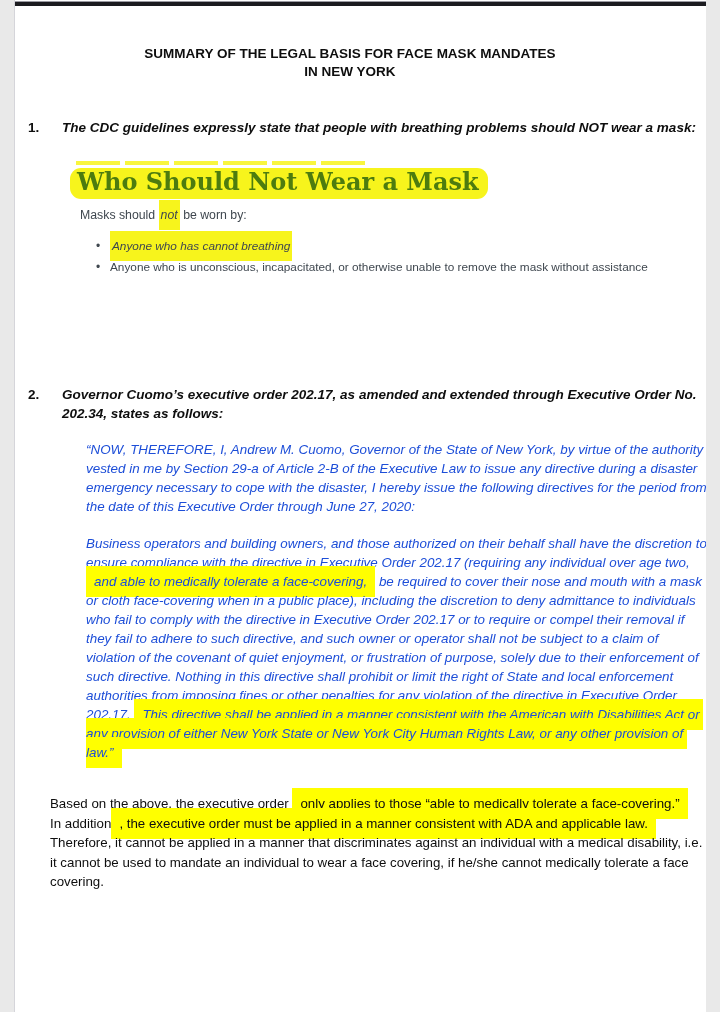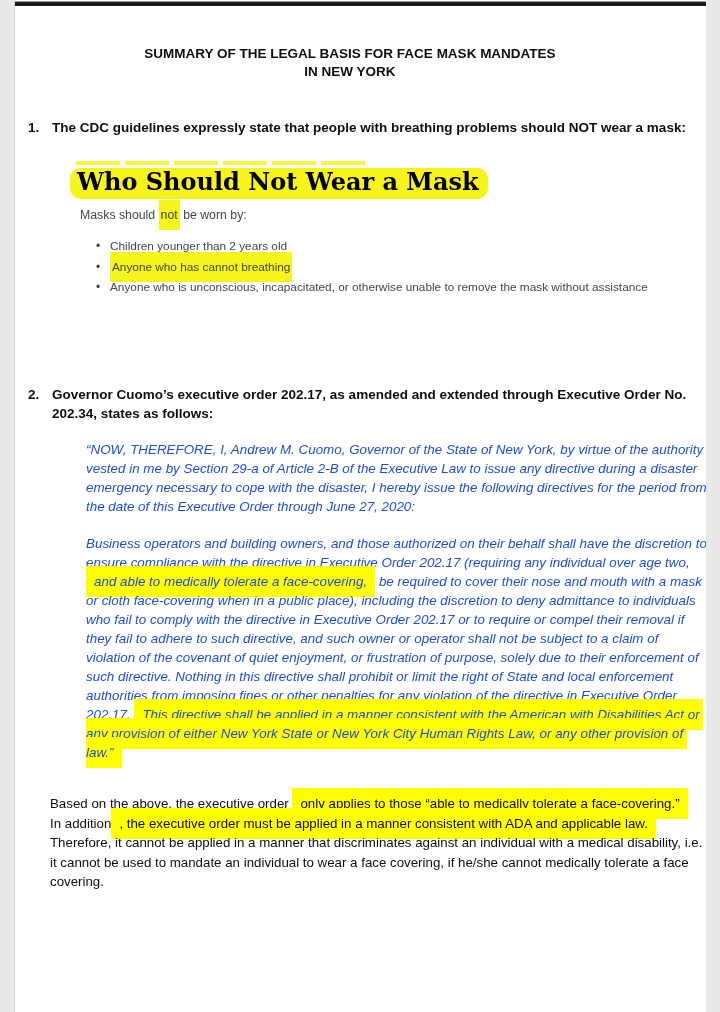--- a/index.html
+++ b/index.html
@@ -19,49 +19,49 @@
   .border-left{
     position:absolute;left:0;top:0;width:1px;height:1012px;
     background:#d5d5da;
   }
   .doc-title{
     position:absolute;left:0;top:45px;width:672px;
     text-align:center;font-weight:bold;font-size:13.5px;line-height:18px;
   }
   .num-item{position:absolute;font-weight:bold;font-size:13.5px;line-height:18.5px;}
   .num-item .num{position:absolute;left:14px;top:0;}
-  .num-item .txt{margin-left:38px;}
+  .num-item .txt{margin-left:48px;font-style:italic;}
   #item1{top:119px;left:0;width:700px;}
   #item2{top:386px;left:0;width:700px;}
   #item2 .txt{width:655px;}
 
   
   .cdc{position:absolute;left:62px;top:161px;width:600px;color:#3f474f;}
   .cdc-artifact{
     position:absolute;left:0;top:0;width:292px;height:4px;
     background:repeating-linear-gradient(90deg,
       var(--cdc-highlight,#f7f41c) 0 44px, #ffffff 44px 49px);
     opacity:.85;
   }
   .cdc-heading-row{margin:7px 0 0 -6px;}
   .cdc-head-hl{
     display:inline-block;
     background:var(--cdc-highlight,#f7f41c);
-    color:#000000;
+    color:#4d7c0f;
     font-family:"DejaVu Serif", serif;
     font-weight:600;
     font-size:24px;line-height:26px;
     padding:1px 9px 4px 7px;
     border-radius:11px;
   }
   .cdc-intro{margin:9px 0 0 4px;font-size:12.3px;line-height:15px;white-space:pre-wrap;}
   .cdc ul{list-style:none;margin:17px 0 0 0;padding:0;font-size:11.8px;line-height:13px;}
   .cdc li{position:relative;padding-left:34px;margin-bottom:7.5px;}
   .cdc li::before{content:"•";position:absolute;left:20px;top:0;font-size:12px;}
-  .cdc mark{background:var(--cdc-highlight,#f7f41c);color:inherit;padding:8px 2px;}
+  .cdc mark{background:var(--cdc-highlight,#f7f41c);color:inherit;padding:8px 2px;font-style:italic;}
 
   .see-line{position:absolute;left:36px;top:329px;font-size:13.5px;}
   .see-line a{
     color:var(--link-blue,#3434cf);
     text-decoration:underline;
     cursor:pointer;
   }
 
   .quote{
     position:absolute;left:72px;width:622px;
@@ -97,21 +97,20 @@
     <div class="txt">The CDC guidelines expressly state that people with breathing problems should NOT wear a mask:</div>
   </div>
 
   <div class="cdc">
     <div class="cdc-artifact"></div>
     <div class="cdc-heading-row">
       <span class="cdc-head-hl">Who Should Not Wear a Mask</span>
     </div>
     <div class="cdc-intro"><span>Masks should </span><mark>not</mark><span> be worn by:</span></div>
     <ul>
-        <li><span>Children younger than 2 years old</span></li>
         <li><mark>Anyone who has cannot breathing</mark></li>
         <li><span>Anyone who is unconscious, incapacitated, or otherwise unable to remove the mask without assistance</span></li>
       </ul>
   </div>
 
 
   <div class="num-item" id="item2">
     <span class="num">2.</span>
     <div class="txt">Governor Cuomo’s executive order 202.17, as amended and extended through Executive Order No. 202.34, states as follows:</div>
   </div>

